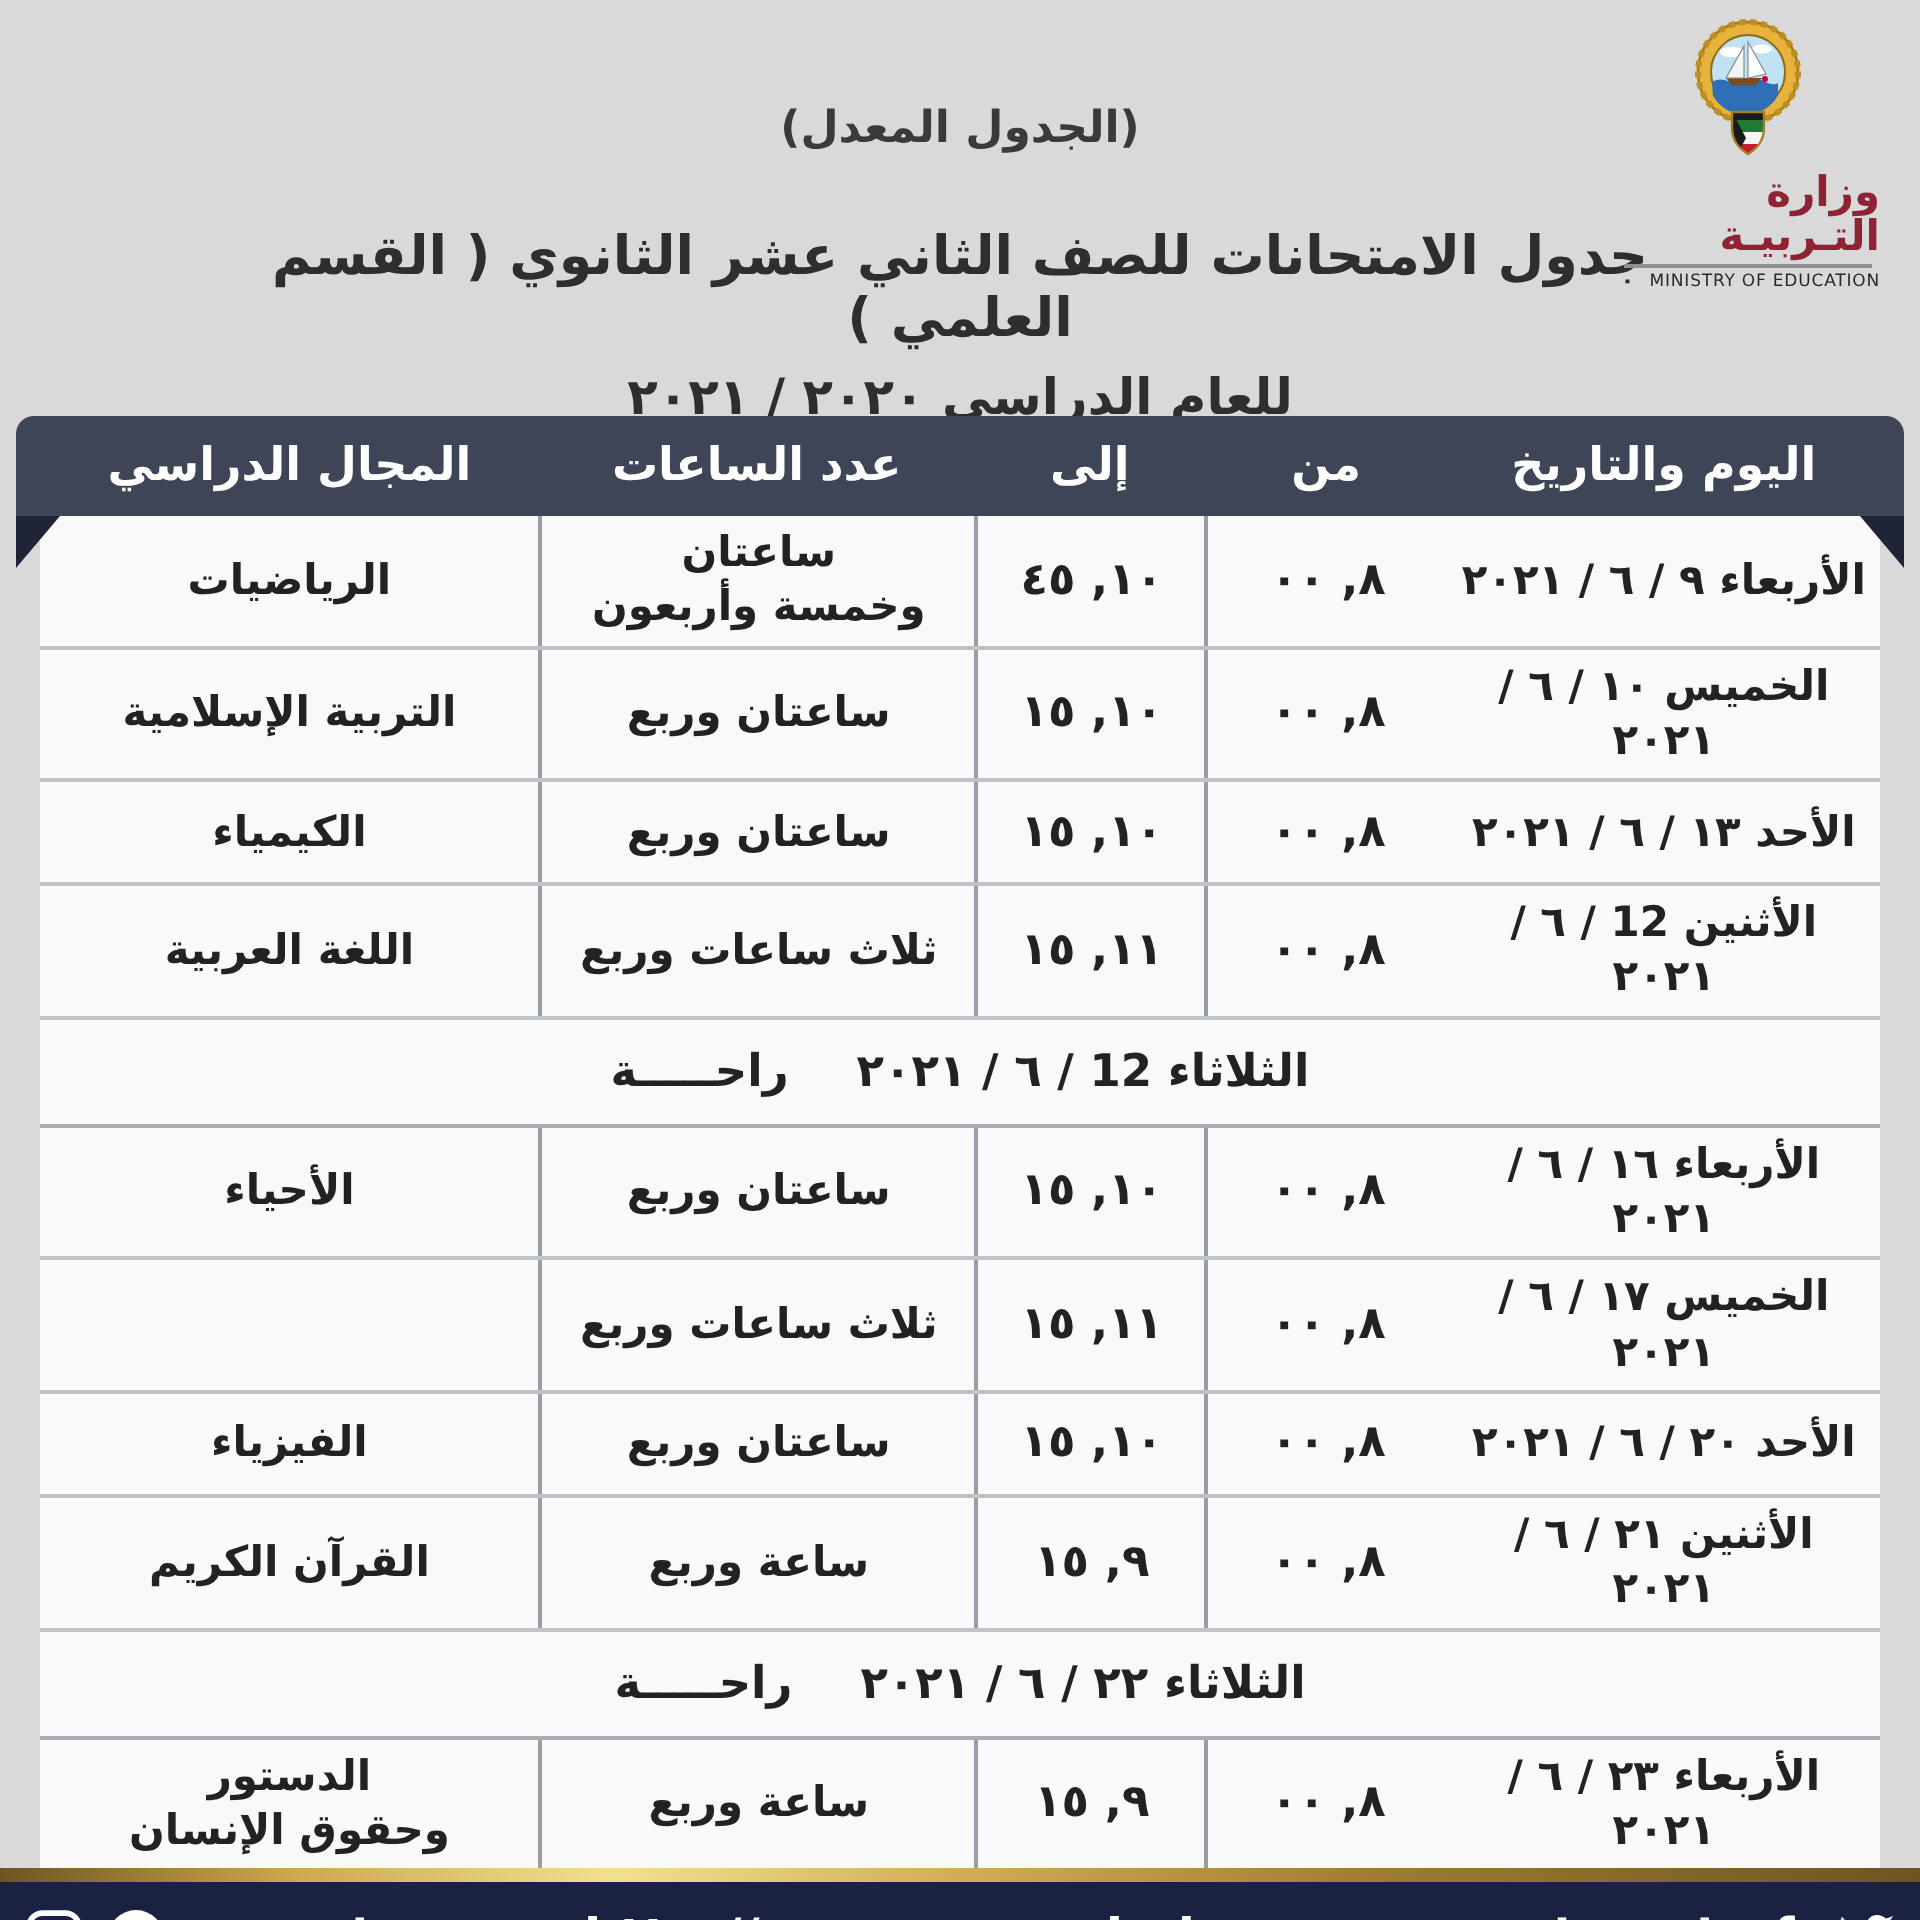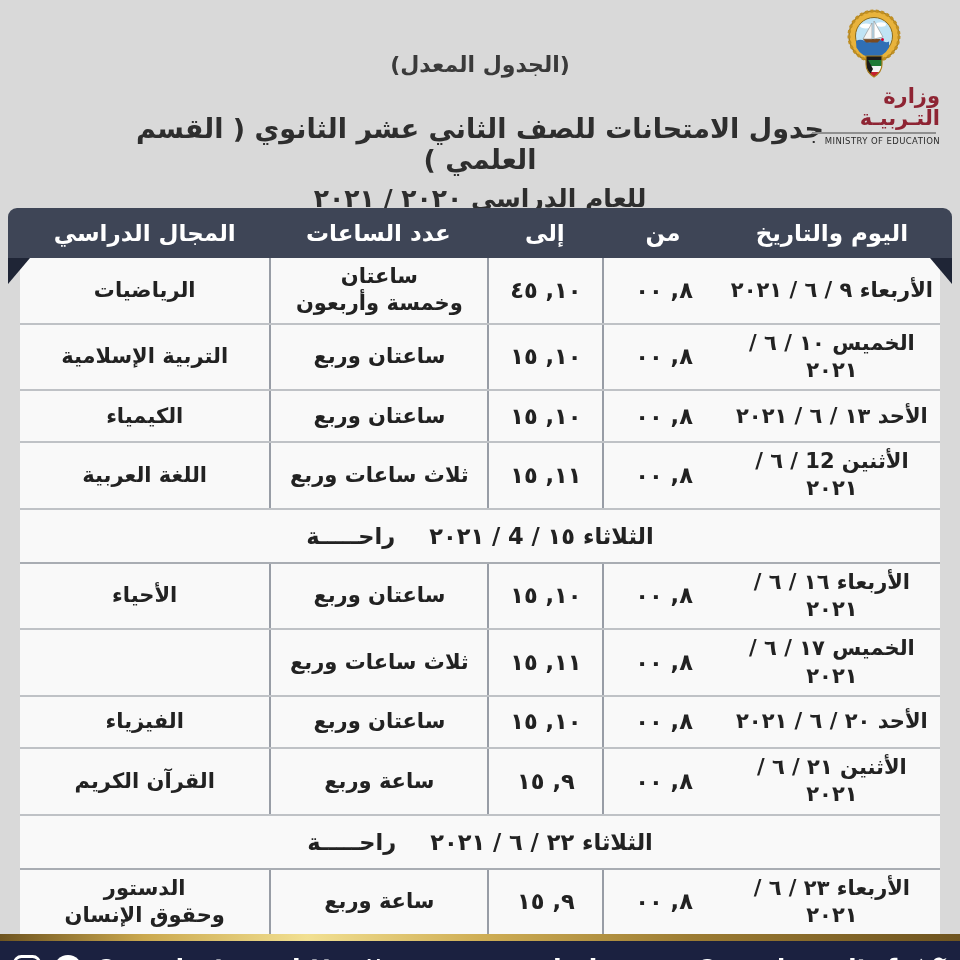--- a/index.html
+++ b/index.html
@@ -146,21 +146,21 @@
           <div class="cell c-subj">الكيمياء</div>
         </div>
         <div class="erow">
           <div class="cell c-date">الأثنين 12 / ٦ / ٢٠٢١</div>
           <div class="cell c-from bl"><div class="time">٨, ٠٠</div></div>
           <div class="cell c-to bl"><div class="time">١١, ١٥</div></div>
           <div class="cell c-dur bl">ثلاث ساعات وربع</div>
           <div class="cell c-subj">اللغة العربية</div>
         </div>
         <div class="break-row">
-          <div class="break-date">الثلاثاء ١٥ / 4 / ٢٠٢١</div>
+          <div class="break-date">الثلاثاء 12 / ٦ / ٢٠٢١</div>
           <div class="break-label">راحـــــة</div>
         </div>
         <div class="erow">
           <div class="cell c-date">الأربعاء ١٦ / ٦ / ٢٠٢١</div>
           <div class="cell c-from bl"><div class="time">٨, ٠٠</div></div>
           <div class="cell c-to bl"><div class="time">١٠, ١٥</div></div>
           <div class="cell c-dur bl">ساعتان وربع</div>
           <div class="cell c-subj">الأحياء</div>
         </div>
         <div class="erow">

